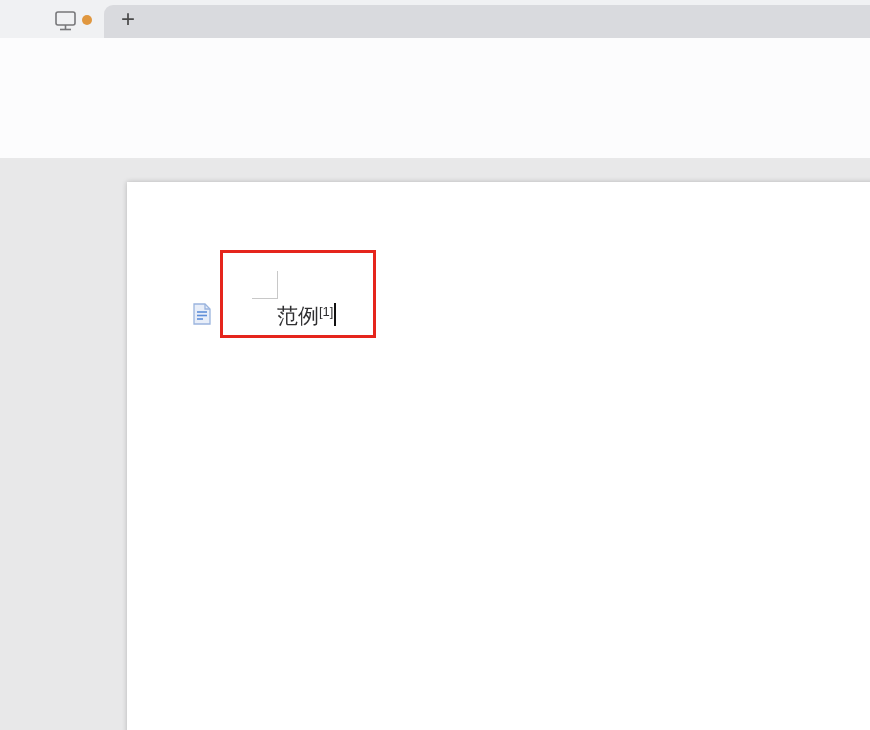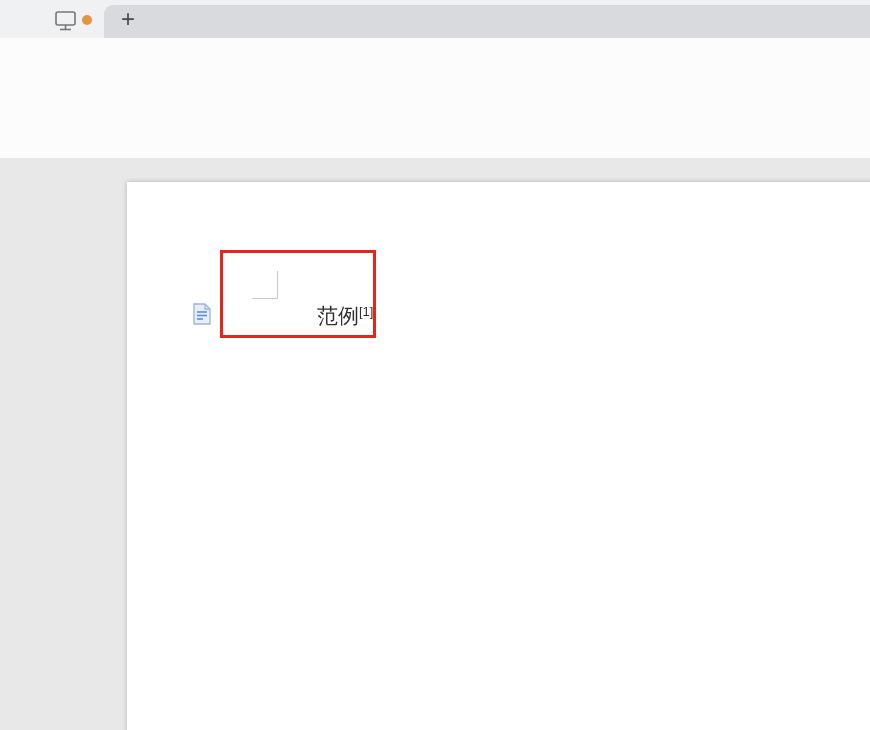--- a/index.html
+++ b/index.html
@@ -349,16 +349,16 @@
   <svg class="float-icon" style="top:144px;" width="22" height="24" viewBox="0 0 22 24">
     <path d="M3 2 L14 2 L19 7 L19 22 L3 22 Z" fill="#e8eef9" stroke="#9ab4de" stroke-width="1.3"></path>
     <path d="M14 2 L14 7 L19 7" fill="none" stroke="#9ab4de" stroke-width="1.3"></path>
     <line x1="6" y1="10" x2="16" y2="10" stroke="#5d8ed9" stroke-width="1.6"></line>
     <line x1="6" y1="13.5" x2="16" y2="13.5" stroke="#5d8ed9" stroke-width="1.6"></line>
     <line x1="6" y1="17" x2="12" y2="17" stroke="#5d8ed9" stroke-width="1.6"></line>
   </svg>
 
   <div class="anno-rect" style="top:92px;"></div>
 
-  <div class="doc-text" style="top:141px;margin-left:40px;">
+  <div class="doc-text" style="top:141px;">
     <span>范例</span><span class="doc-sup">[1]</span><span class="caret"></span>
   </div>
 </div>
 
 </body></html>

